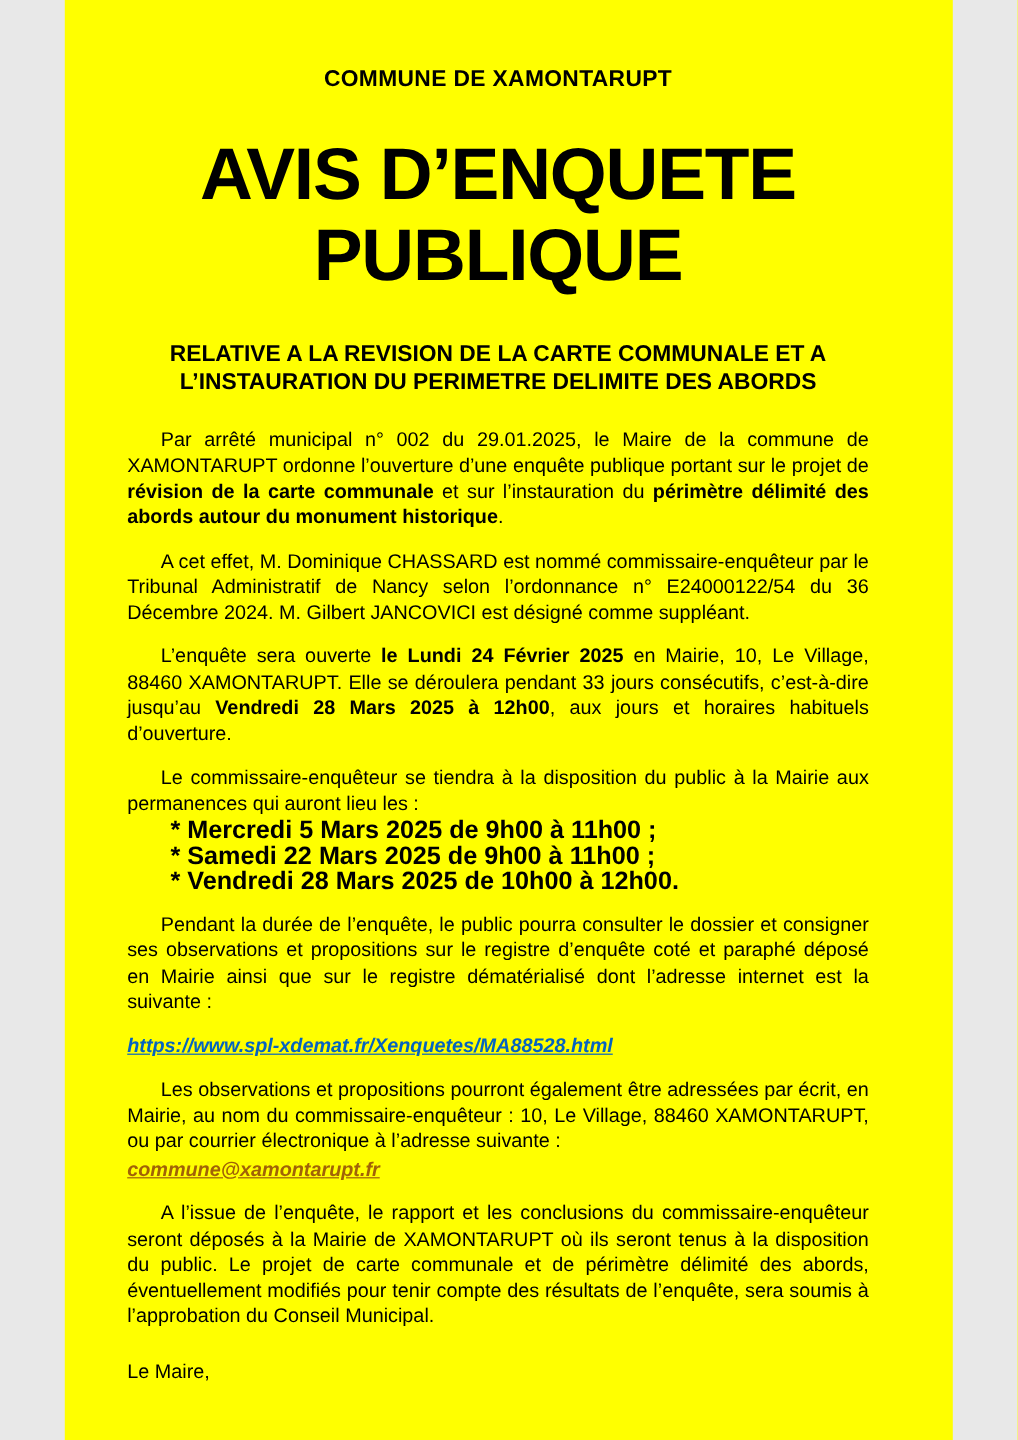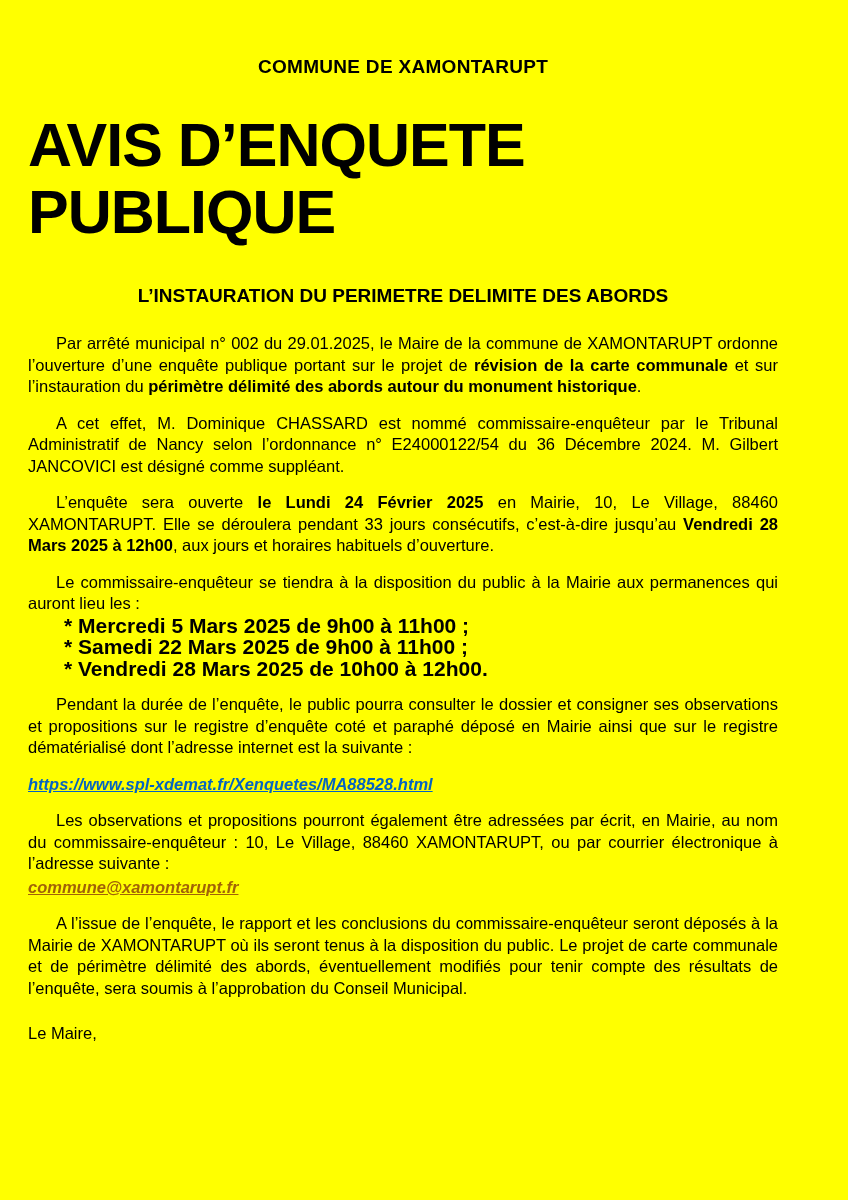--- a/index.html
+++ b/index.html
@@ -1,36 +1,37 @@
 <!DOCTYPE html>
 <html lang="fr"><head>
 <meta charset="utf-8">
 <style>
   html, body { margin: 0; padding: 0; }
   body { background: #e8e8e8; }
   .page {
     position: relative;
-    width: 848px;
+    width: 740px;
     height: 1200px;
     margin: 0 auto;
     background: #FFFF00;
     box-sizing: border-box;
-    padding: 56px 70px 0 28px;
+    padding: 56px 70px 0 52px;
     font-family: "Liberation Sans", "DejaVu Sans", sans-serif;
     color: #000000;
     overflow: hidden;
   }
   .commune {
     text-align: center;
     font-weight: bold;
     font-size: 19px;
     letter-spacing: 0.3px;
     margin: 0 0 34px 0;
   }
   .main-title {
+    text-align: center;
     font-weight: bold;
     font-size: 61px;
     line-height: 1.1;
     letter-spacing: -1px;
     margin: 0 0 38px 0;
   }
   .subtitle {
     text-align: center;
     font-weight: bold;
     font-size: 19px;
@@ -80,20 +81,21 @@
 <div class="page" style="background: rgb(255, 255, 0); color: rgb(0, 0, 0);">
 
   <div class="commune">COMMUNE DE XAMONTARUPT</div>
 
   <h1 class="main-title" style="margin-top:0;">
     <div>AVIS D’ENQUETE</div>
     <div>PUBLIQUE</div>
   </h1>
 
   <div class="subtitle">
+    <div>RELATIVE A LA REVISION DE LA CARTE COMMUNALE ET A</div>
     <div>L’INSTAURATION DU PERIMETRE DELIMITE DES ABORDS</div>
   </div>
 
   <p class="body-par"><span>Par arrêté municipal n° 002 du 29.01.2025, le Maire de la commune de XAMONTARUPT ordonne l’ouverture d’une enquête publique portant sur le projet de </span><b>révision de la carte communale</b><span> et sur l’instauration du </span><b>périmètre délimité des abords autour du monument historique</b><span>.</span></p>
 
   <p class="body-par"><span>A cet effet, M. Dominique CHASSARD est nommé commissaire-enquêteur par le Tribunal Administratif de Nancy selon l’ordonnance n° E24000122/54 du 36 Décembre 2024. M. Gilbert JANCOVICI est désigné comme suppléant.</span></p>
 
   <p class="body-par"><span>L’enquête sera ouverte </span><b>le Lundi 24 Février 2025</b><span> en Mairie, 10, Le Village, 88460 XAMONTARUPT. Elle se déroulera pendant 33 jours consécutifs, c’est-à-dire jusqu’au </span><b>Vendredi 28 Mars 2025 à 12h00</b><span>, aux jours et horaires habituels d’ouverture.</span></p>
 
   <p class="body-par no-after"><span>Le commissaire-enquêteur se tiendra à la disposition du public à la Mairie aux permanences qui auront lieu les :</span></p>

